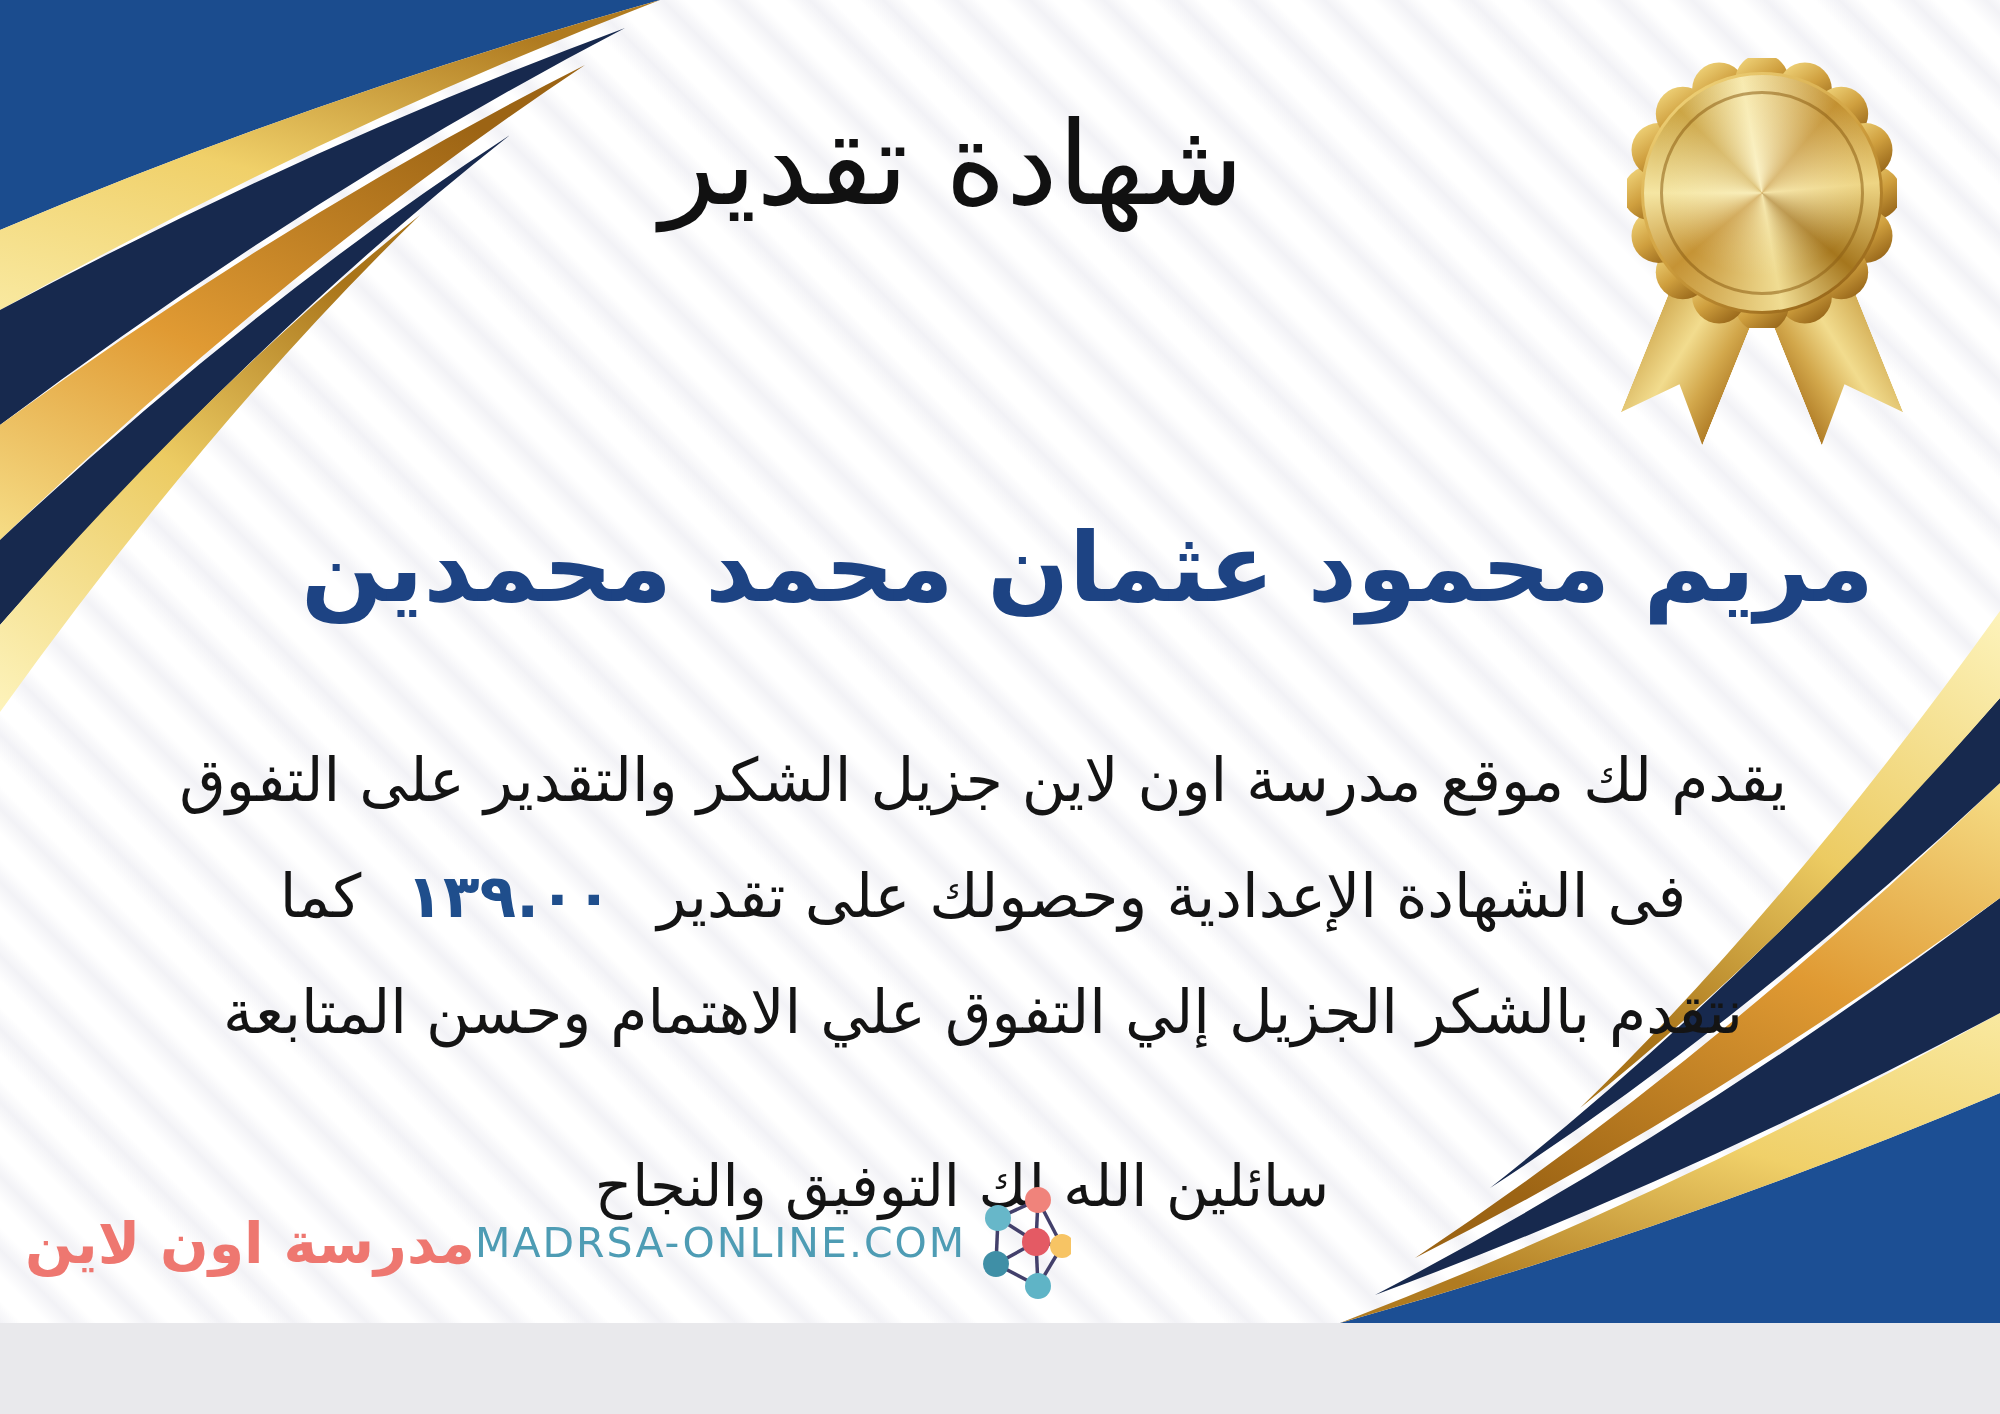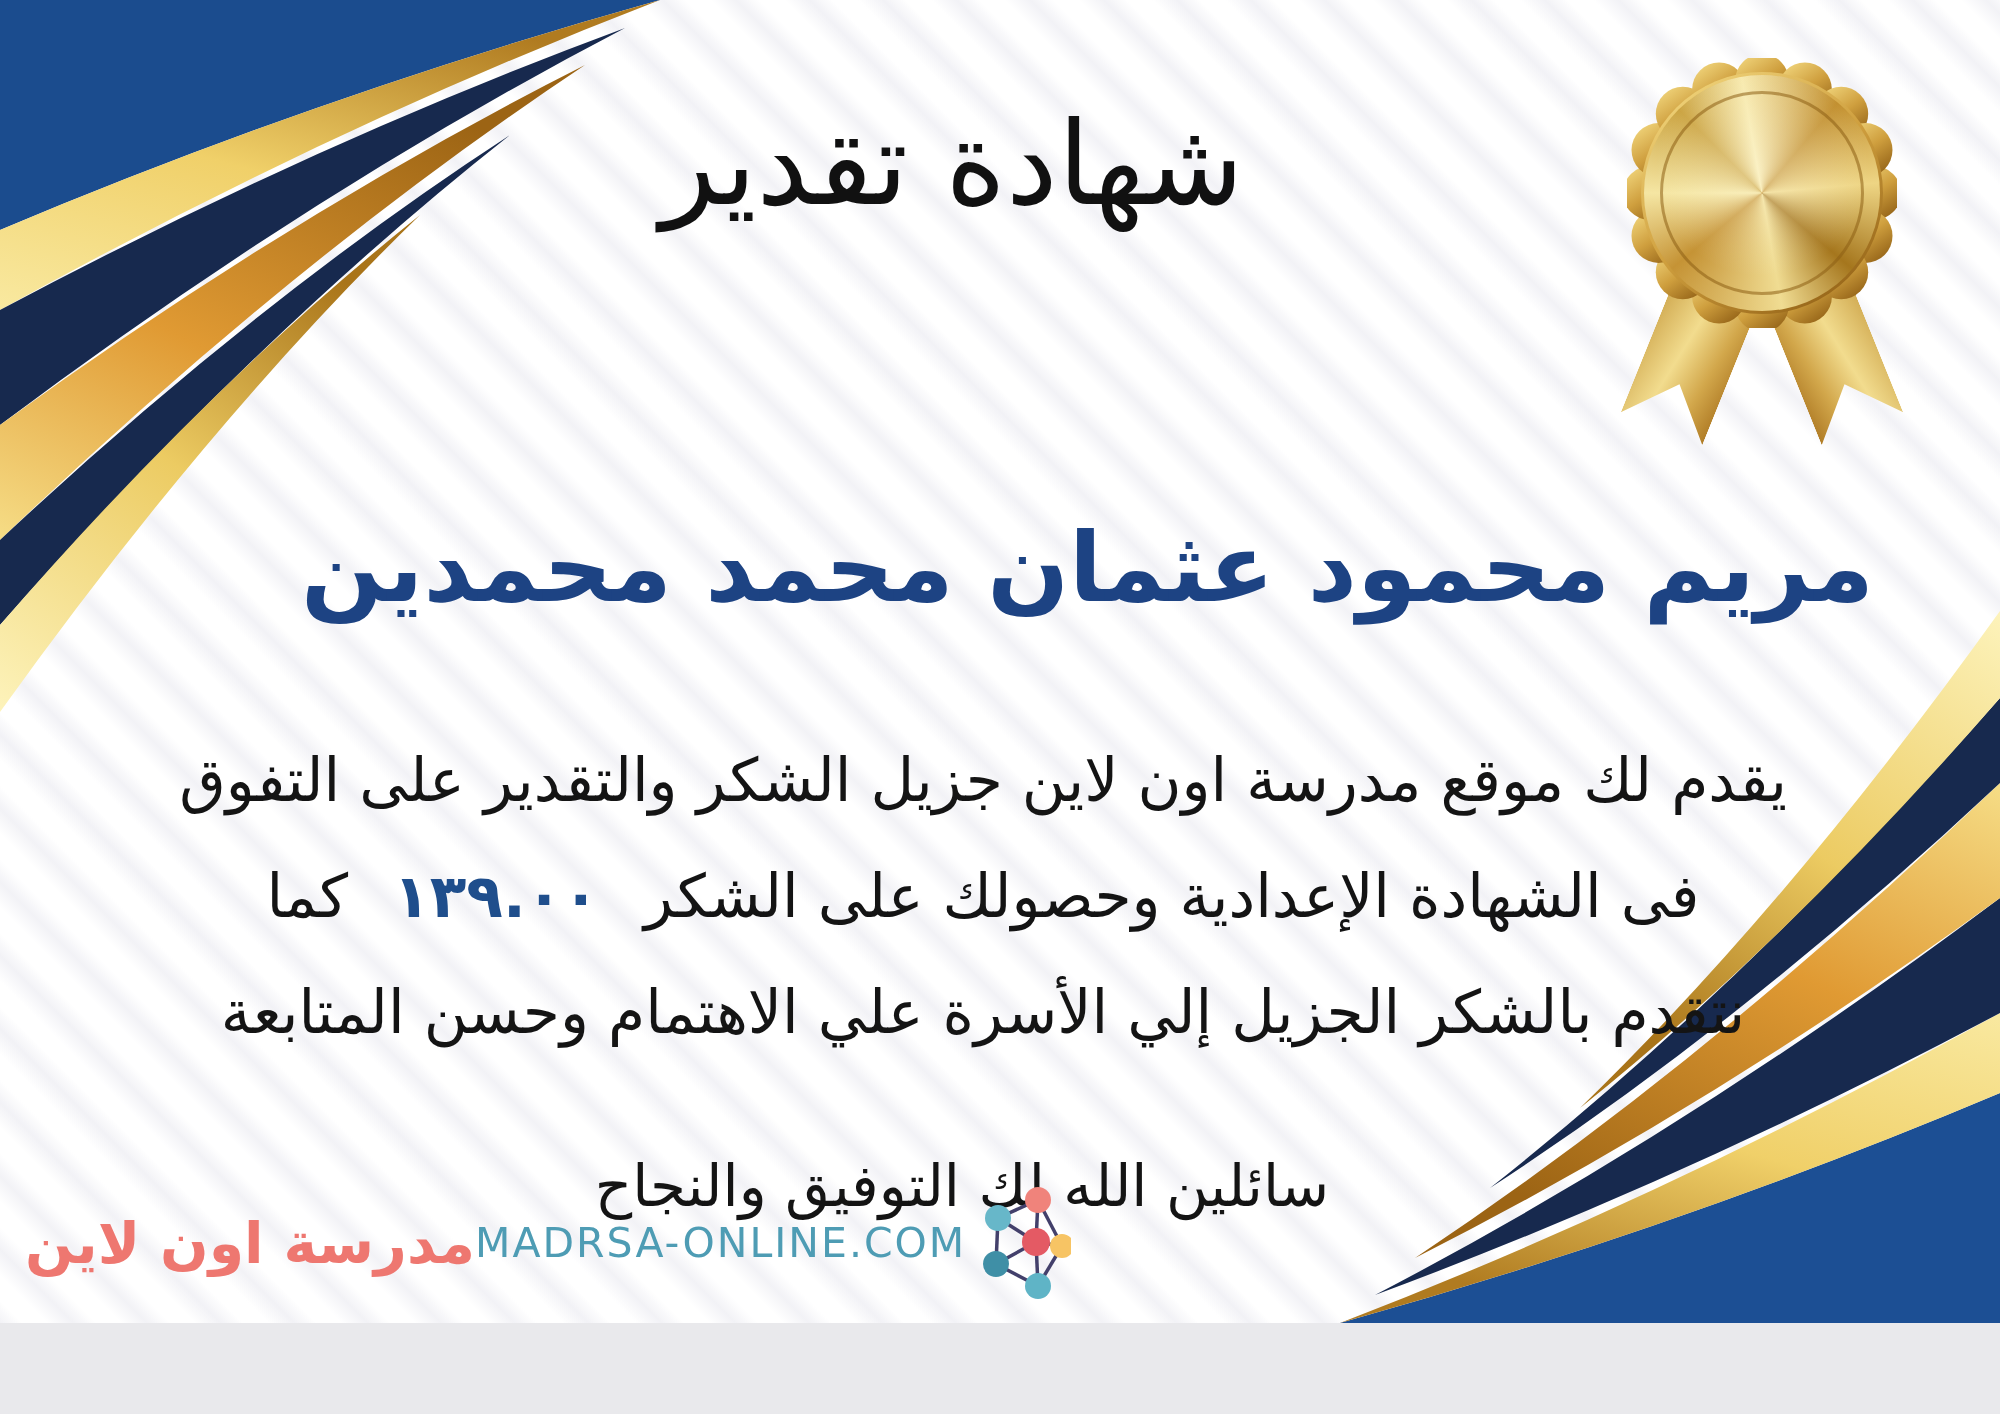--- a/index.html
+++ b/index.html
@@ -127,23 +127,23 @@
     <div class="medal-ring"></div>
   </div>
 
   <div class="title">شهادة تقدير</div>
 
   <div class="student">مريم محمود عثمان محمد محمدين</div>
 
   <div class="body-text">
     <div>يقدم لك موقع مدرسة اون لاين جزيل الشكر والتقدير على التفوق</div>
     <div>
-      <span>فى الشهادة الإعدادية وحصولك على الشكر</span><span class="score">١٣٩.٠٠</span><span>كما</span>
+      <span>فى الشهادة الإعدادية وحصولك على تقدير</span><span class="score">١٣٩.٠٠</span><span>كما</span>
     </div>
-    <div>نتقدم بالشكر الجزيل إلي الأسرة علي الاهتمام وحسن المتابعة</div>
+    <div>نتقدم بالشكر الجزيل إلي التفوق علي الاهتمام وحسن المتابعة</div>
   </div>
 
   <div class="closing">سائلين الله لك التوفيق والنجاح</div>
 
   <div class="logo">
     <div class="logo-text">
       <div class="logo-ar">مدرسة اون لاين</div>
       <div class="logo-en">MADRSA-ONLINE.COM</div>
     </div>
     <svg width="95" height="125" viewBox="0 0 95 125">

